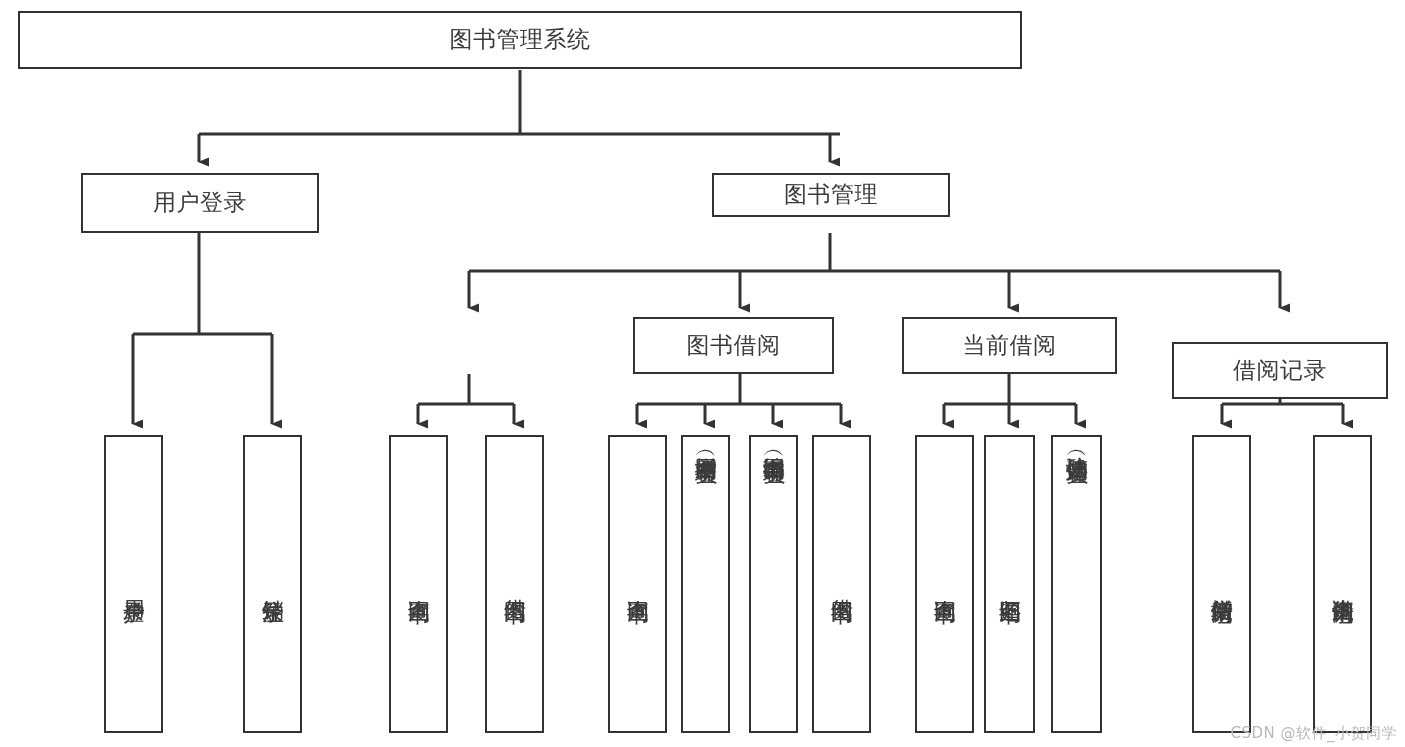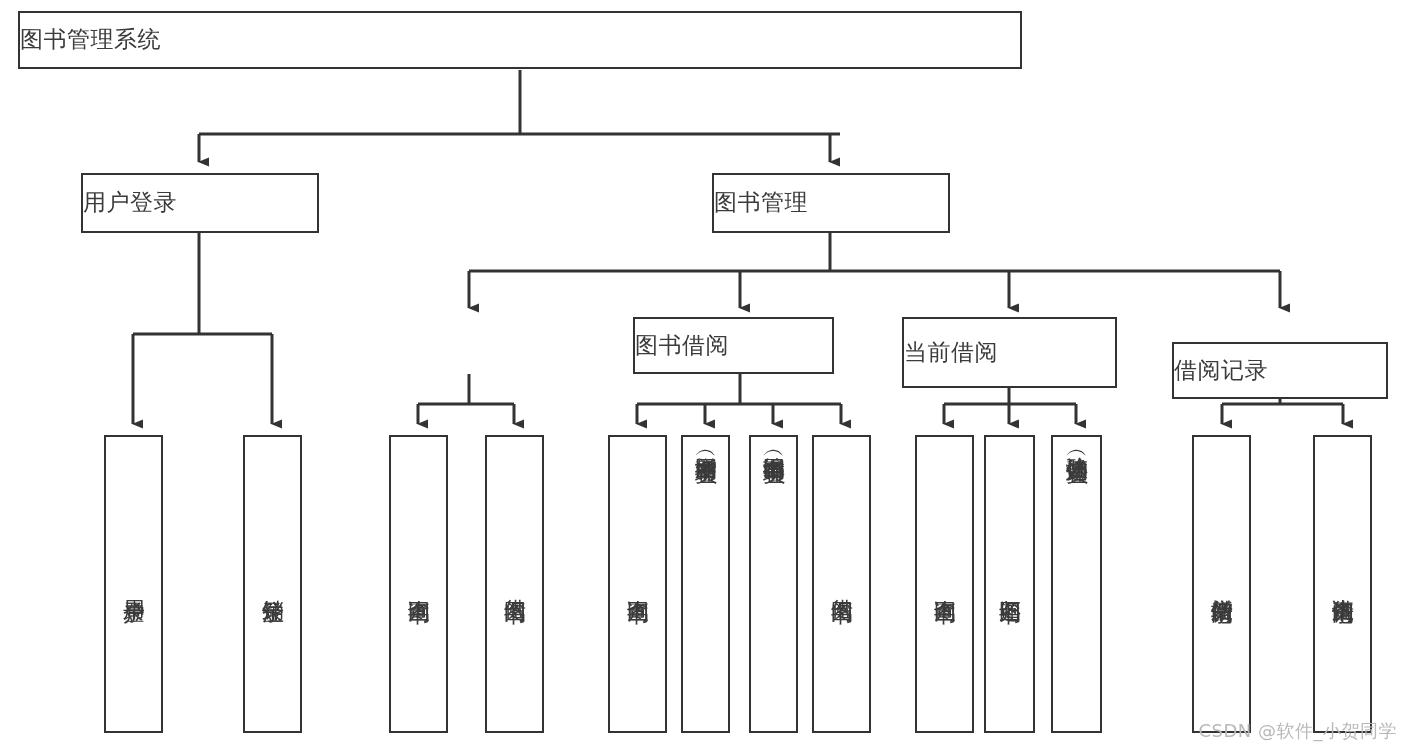--- a/index.html
+++ b/index.html
@@ -25,20 +25,21 @@
     height: 747px;
     pointer-events: none;
   }
   .node {
     position: absolute;
     box-sizing: border-box;
     border: 2.5px solid #333333;
     background: #ffffff;
     display: flex;
     align-items: center;
+    justify-content: center;
     color: #3b3b3b;
   }
   .node.h {
     font-size: 23px;
     letter-spacing: 0.5px;
     line-height: 1.1;
   }
   .node.v {
     align-items: flex-start;
     justify-content: center;
@@ -64,21 +65,21 @@
     top: 50%;
     transform: translateY(-50%);
   }
   .vwrap.top {
     top: 2px;
   }
   .watermark {
     position: absolute;
     right: 8px;
     bottom: 4px;
-    font-size: 18px;
+    font-size: 15px;
     color: #b9b9b9;
     letter-spacing: 0.5px;
     white-space: nowrap;
   }
 </style>
 </head>
 <body>
 
 <div id="canvas">
 
@@ -132,28 +133,28 @@
     </g>
   </svg>
 
   <div class="node h" style="left:18px; top:11px; width:1004px; height:58px;">
     <span>图书管理系统</span>
   </div>
 
   <div class="node h" style="left:81px; top:173px; width:238px; height:60px;">
     <span>用户登录</span>
   </div>
-  <div class="node h" style="left:712px; top:173px; width:238px; height:60px;">
+  <div class="node h" style="left:712px; top:173px; width:238px; height:44px;">
     <span>图书管理</span>
   </div>
 
   <div class="node h" style="left:633px; top:317px; width:201px; height:57px;">
     <span>图书借阅</span>
   </div>
-  <div class="node h" style="left:902px; top:317px; width:215px; height:71px;">
+  <div class="node h" style="left:902px; top:317px; width:215px; height:57px;">
     <span>当前借阅</span>
   </div>
   <div class="node h" style="left:1172px; top:317px; width:216px; height:57px;margin-top:25px;">
     <span>借阅记录</span>
   </div>
 
   <div class="node v" style="left:104px; top:435px; width:59px; height:298px;">
     <div class="vwrap mid">
       <span class="vtext">用户登录</span>
     </div>

